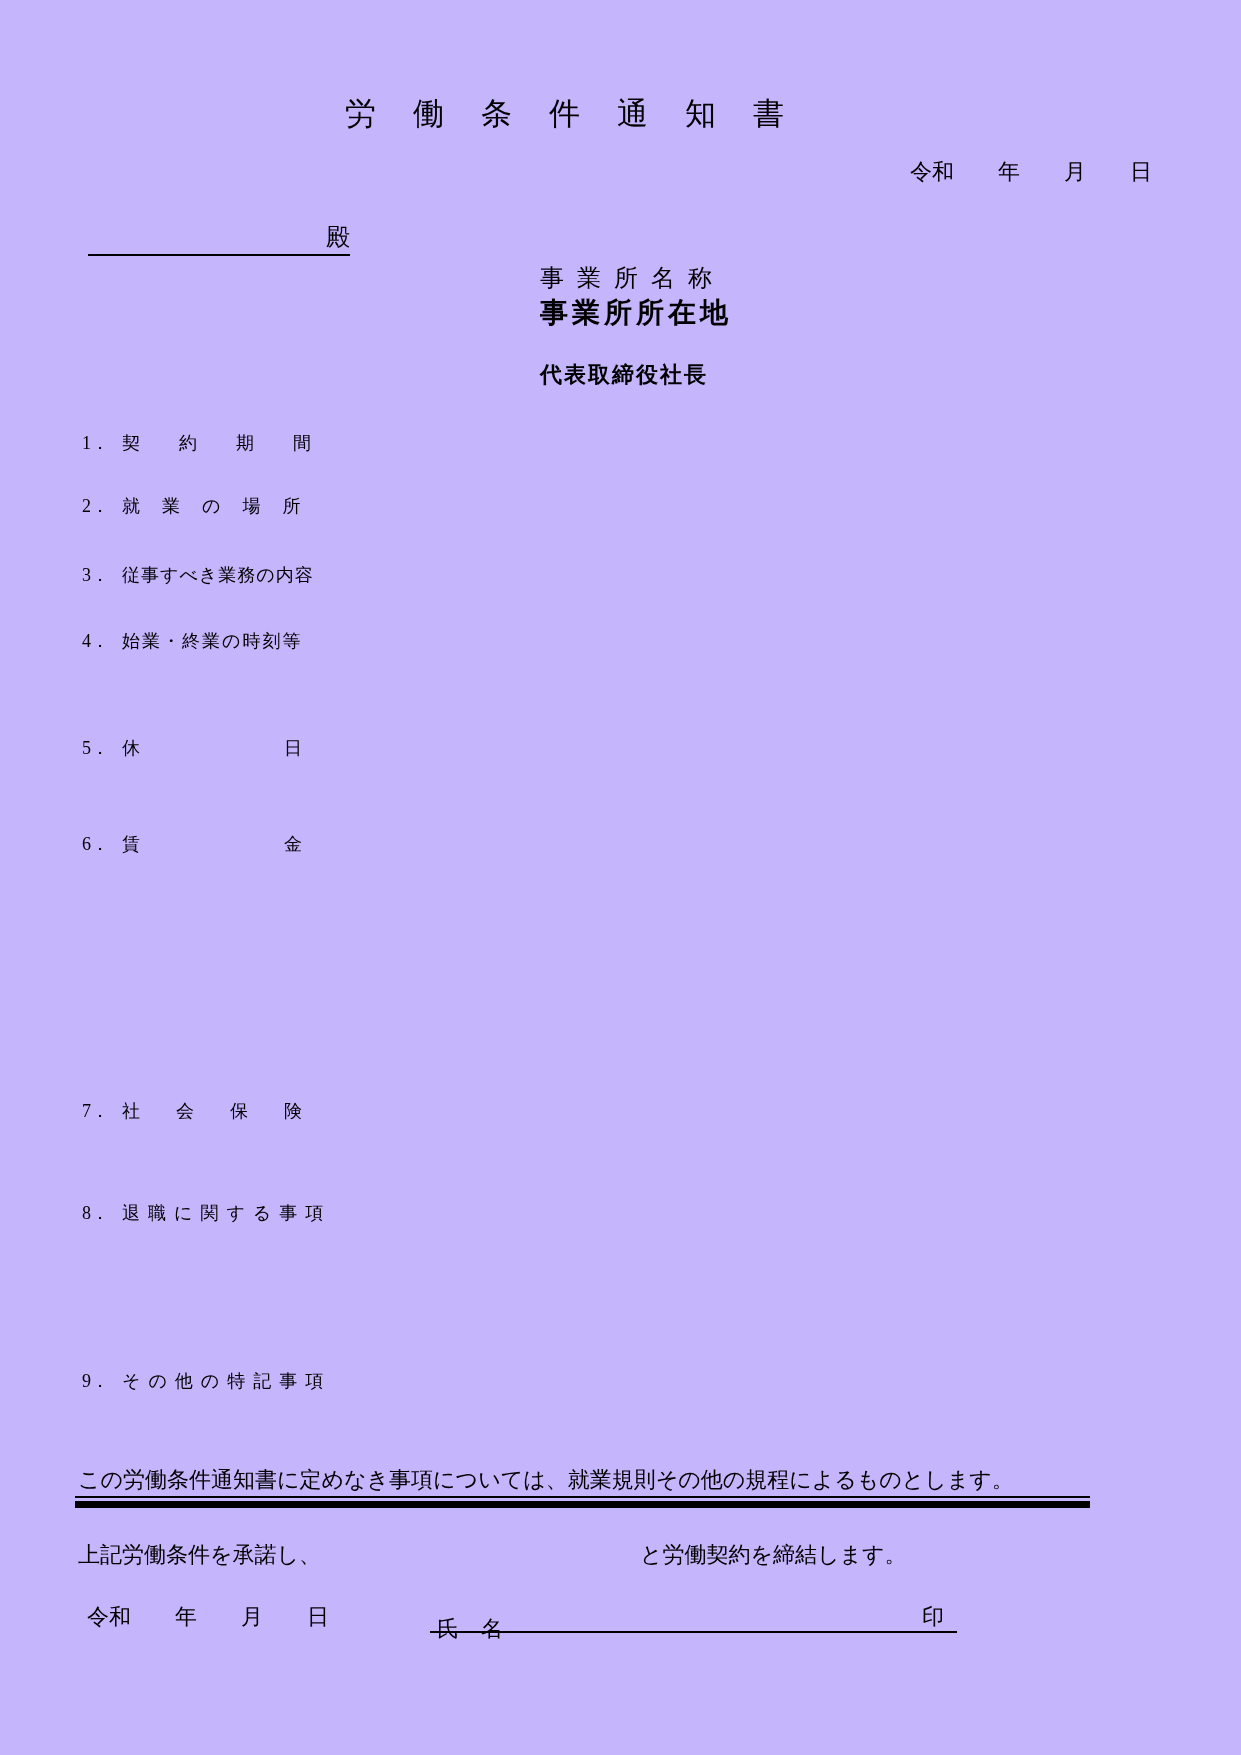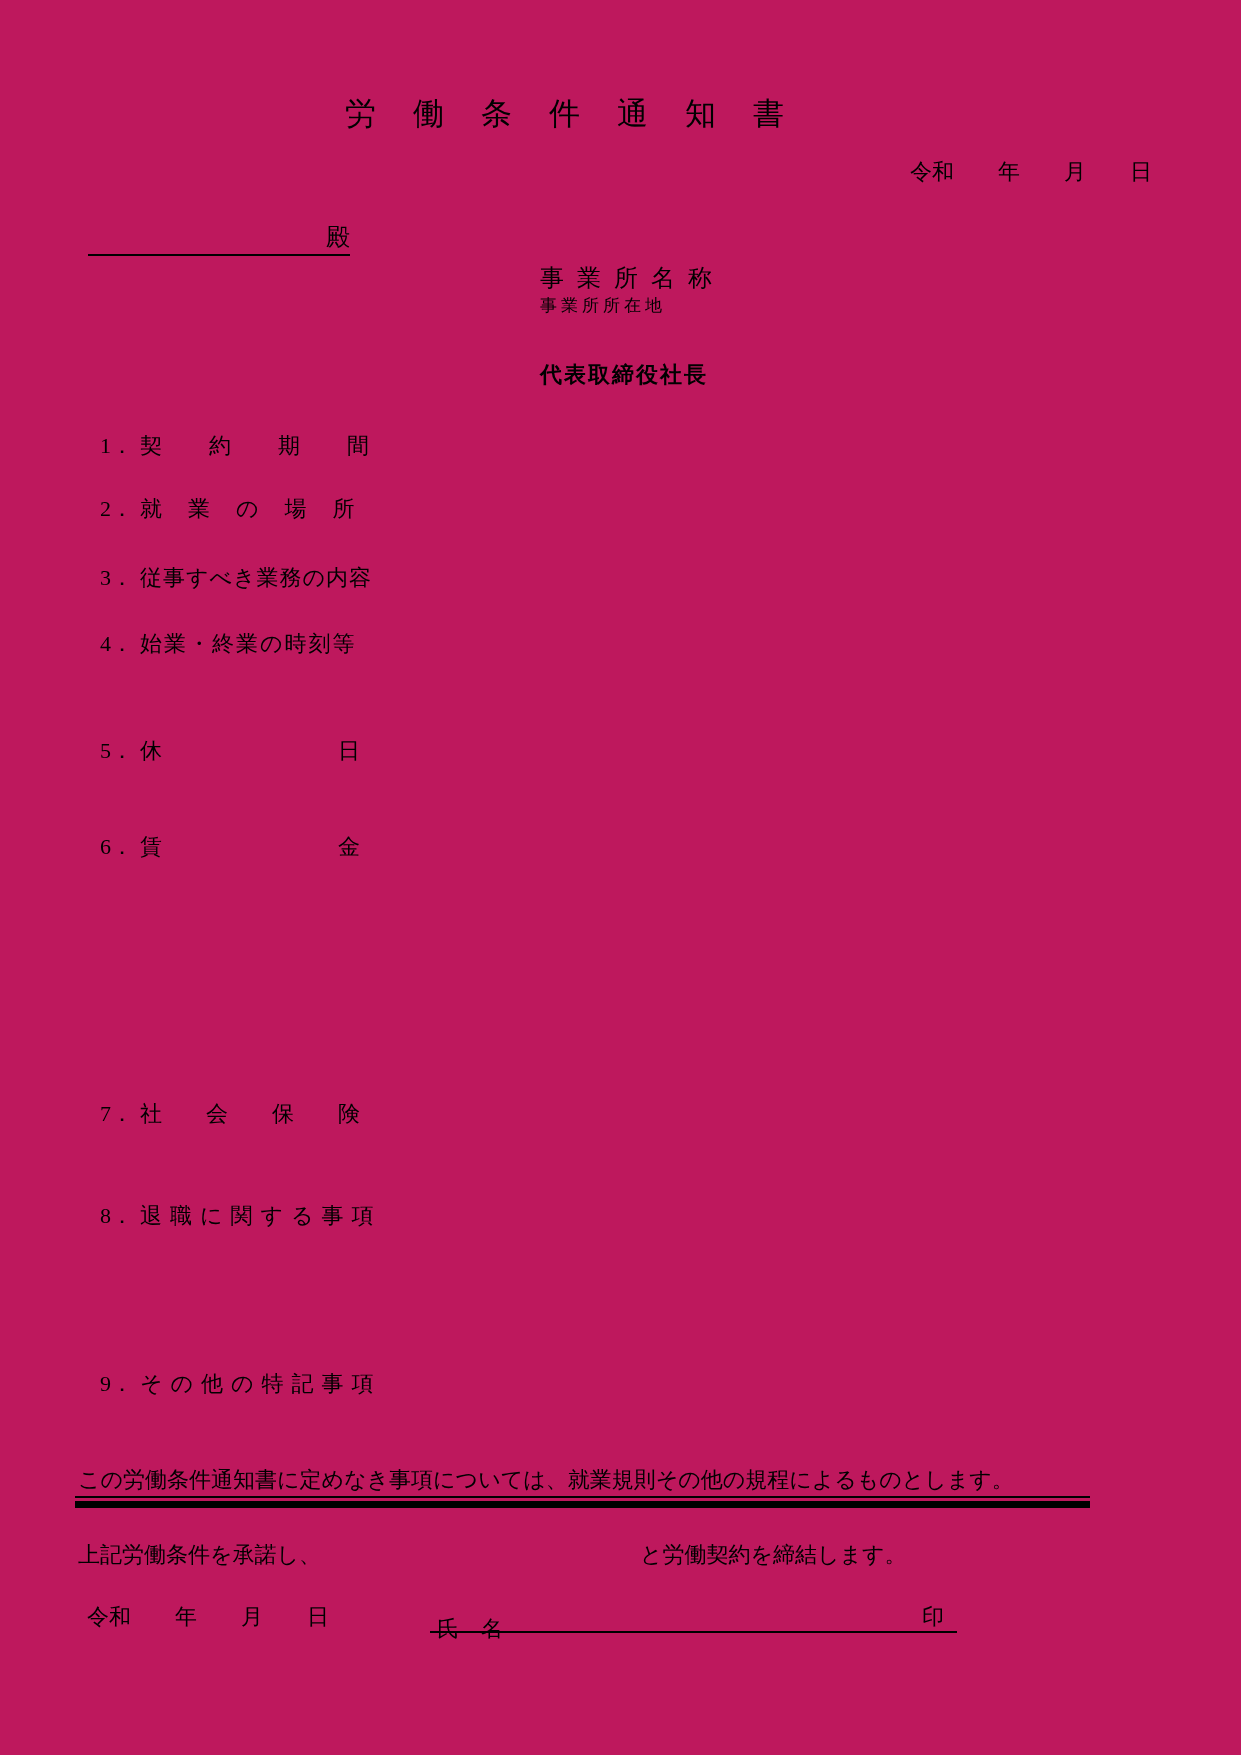--- a/index.html
+++ b/index.html
@@ -1,37 +1,37 @@
 <!DOCTYPE html>
 <html><head>
 <meta charset="utf-8">
 <style>
   html,body{margin:0;padding:0;background:#ffffff;}
   .page{
     position:relative;
     width:1241px;
     height:1755px;
-    background:#be185d;
+    background:#c4b5fd;
     color:#000000;
     font-family:"Liberation Serif","DejaVu Serif",serif;
     overflow:hidden;
   }
   .abs{position:absolute;white-space:pre;line-height:1.25;}
 
   .title{left:345px;top:95px;font-size:31px;letter-spacing:3px;font-weight:400;}
   .issue-date{left:910px;top:158px;font-size:22px;}
 
   .addressee{left:88px;top:222px;width:262px;height:32px;border-bottom:2px solid #000;
              font-size:24px;text-align:right;}
 
   .office-name{left:540px;top:263px;font-size:24px;letter-spacing:13px;}
-  .office-address{left:540px;top:295px;font-size:17px;letter-spacing:4px;}
+  .office-address{left:540px;top:295px;font-size:28px;letter-spacing:4px;font-weight:bold;}
   .representative{left:540px;top:361px;font-size:22px;letter-spacing:2px;font-weight:bold;}
 
-  .item{left:100px;font-size:22px;}
+  .item{left:82px;font-size:18px;}
   .item .num{display:inline-block;width:40px;}
   .i1{top:432px}.i2{top:495px}.i3{top:564px}.i4{top:630px}
   .i5{top:737px}.i6{top:833px}.i7{top:1100px}.i8{top:1202px}.i9{top:1370px}
   .ls1{letter-spacing:1px}.ls2{letter-spacing:2px}.ls8{letter-spacing:8px}
 
   .clause{left:78px;top:1466px;font-size:22px;}
   .rule-thin{left:75px;top:1496px;width:1015px;height:2px;background:#000;}
   .rule-thick{left:75px;top:1501px;width:1015px;height:7px;background:#000;}
 
   .accept-prefix{left:78px;top:1541px;font-size:22px;}

